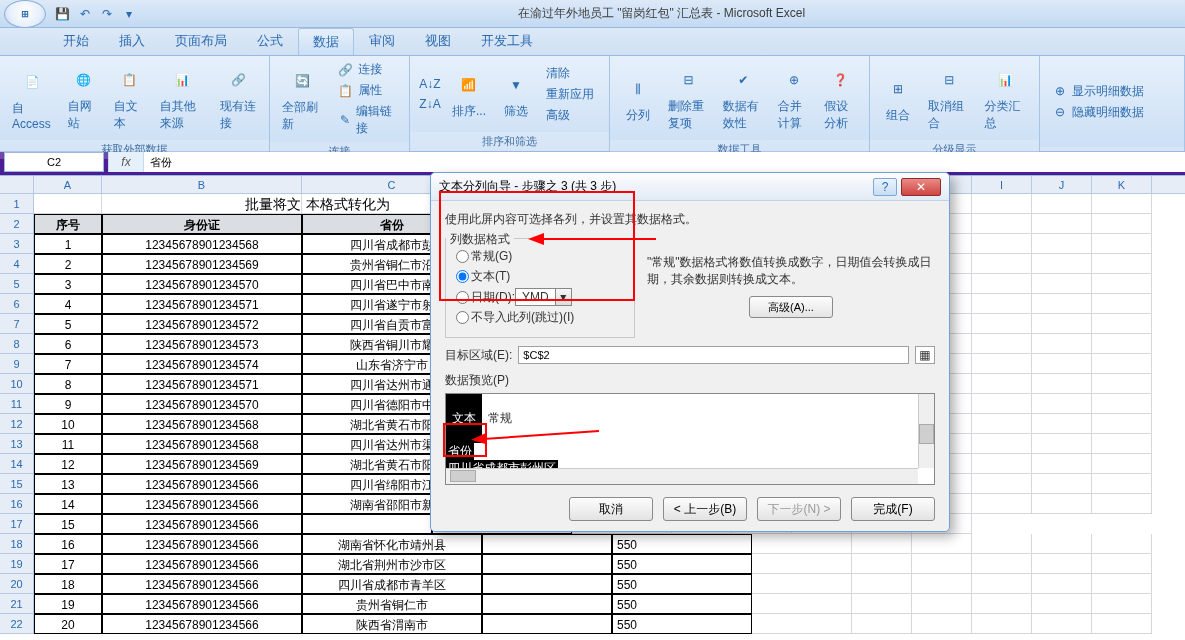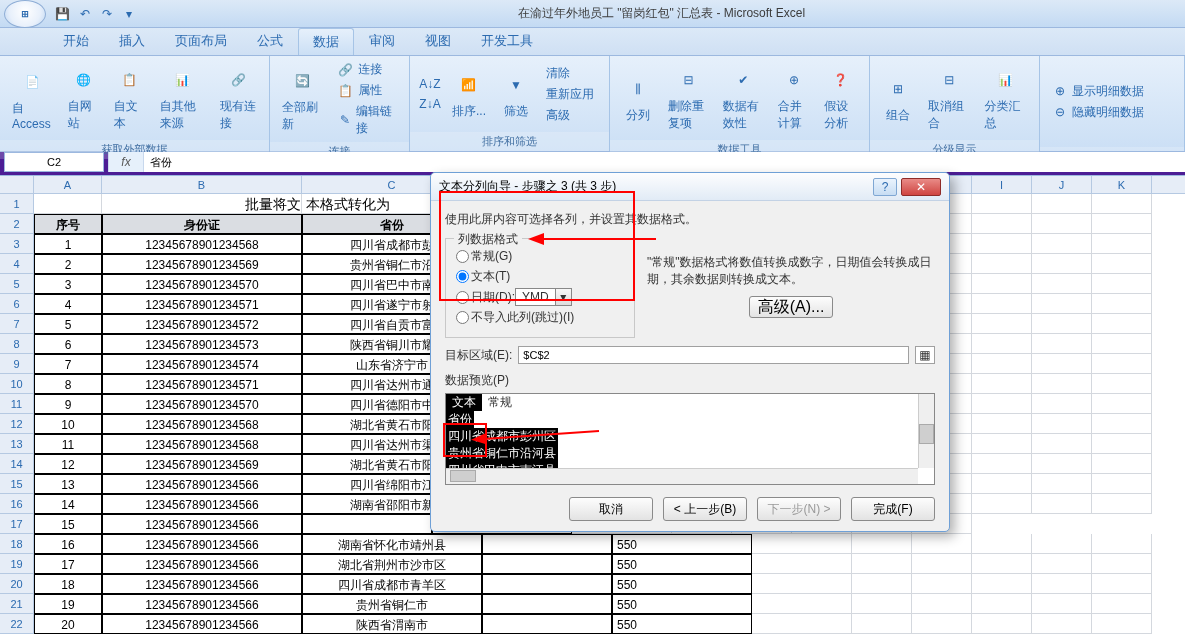--- a/index.html
+++ b/index.html
@@ -51,41 +51,41 @@
 .colA{width:68px;} .colB{width:200px;} .colC{width:180px;} .colD{width:130px;} .colE{width:140px;} .colF{width:100px;} .colG{width:60px;} .colH{width:60px;} .colI{width:60px;} .colJ{width:60px;} .colK{width:60px;}
 
 
 .dialog { position:absolute; left:430px; top:172px; width:520px; background:#f0f0f0; border:1px solid #6fa0d6; border-radius:5px; box-shadow:5px 5px 12px rgba(0,0,0,0.3); z-index:100; }
 .dialog-title { height:28px; background:linear-gradient(#fdfdfe,#e1ebf6); border-bottom:1px solid #c3d2e5; display:flex; align-items:center; padding:0 8px; font-size:12px; border-radius:5px 5px 0 0; }
 .dialog-title span{flex:1;}
 .dialog-help{width:24px;height:18px;background:linear-gradient(#eaf3fd,#c7ddf3);border:1px solid #7fa7d3;border-radius:2px;display:flex;align-items:center;justify-content:center;color:#2c6bb0;margin-right:4px;cursor:pointer;}
 .dialog-close { width:40px; height:18px; background:linear-gradient(#e98b87,#cf4541); border:1px solid #8f2c29; border-radius:2px; display:flex; align-items:center; justify-content:center; color:#fff; cursor:pointer; }
 .dialog-body { padding:10px 14px; font-size:12px; color:#333; }
 .fieldset { border:1px solid #c8c8c8; padding:6px 10px 8px 10px; margin-top:6px; position:relative; background:#f0f0f0; }
-.fieldset-legend { position:absolute; top:-8px; left:8px; background:#f0f0f0; padding:0 4px; }
+.fieldset-legend { position:absolute; top:-8px; left:0; background:#f0f0f0; padding:0 4px; }
 .red-box { border:2px solid #ff0000; position:absolute; pointer-events:none; }
 .radio-row { display:flex; align-items:center; margin:3px 0; }
 .radio-row input{margin-right:2px;}
 .dest-row { display:flex; align-items:center; gap:6px; margin-top:8px;}
 .dest-row input[type=text]{flex:1; height:18px; background:#fff; border:1px solid #a0a0a0; padding:0 4px; font-size:11px;}
 .dest-btn{width:20px;height:18px;background:#fff;border:1px solid #a0a0a0;cursor:pointer;display:flex;align-items:center;justify-content:center;}
 .preview-box { border:1px solid #888; background:#fff; margin-top:4px; height:92px; position:relative; overflow:hidden; }
 .preview-content { font-family: "SimSun", monospace; font-size:12px; padding:0; }
 .preview-header{display:flex;}
-.preview-header span{padding:0 6px;}
+.preview-header span{padding:16px 6px;}
 .preview-header .ph1{background:#000;color:#fff;}
 .preview-row{display:flex;color:#000;}
 .preview-row .pv1{background:#000;color:#fff;padding:0 2px;}
 .preview-scroll-v{position:absolute;right:0;top:0;width:16px;height:calc(100% - 16px);background:#efefef;border-left:1px solid #ccc;}
 .preview-scroll-h{position:absolute;left:0;bottom:0;height:16px;width:calc(100% - 16px);background:#efefef;border-top:1px solid #ccc;}
 .preview-thumb{background:#cfcfcf;border:1px solid #aaa;}
 .dlg-buttons { display:flex; justify-content:flex-end; gap:10px; margin-top:12px; }
 .dlg-btn { min-width:84px; height:24px; background:linear-gradient(#fdfdfd,#e3e3e3); border:1px solid #8a8a8a; border-radius:3px; cursor:pointer; font-size:12px; }
 .dlg-btn:disabled{color:#999;}
-.adv-btn { min-width:84px; height:22px; background:linear-gradient(#fdfdfd,#e3e3e3); border:1px solid #8a8a8a; border-radius:3px; cursor:pointer; font-size:16px; }
+.adv-btn { min-width:84px; height:22px; background:linear-gradient(#fdfdfd,#e3e3e3); border:1px solid #8a8a8a; border-radius:3px; cursor:pointer; font-size:11px; }
 .note-text { font-size:12px; }
 .combo { height:18px; background:#fff; border:1px solid #888; display:inline-flex; align-items:center; }
 .combo span{padding:0 6px;}
 .combo .cb-btn{width:16px;height:16px;background:linear-gradient(#f7f7f7,#ddd);border-left:1px solid #888;display:flex;align-items:center;justify-content:center;}
 
 
 .arrow1 { position:absolute; pointer-events:none; }
 .arrow1 svg { overflow:visible; }
 </style>
 </head>

